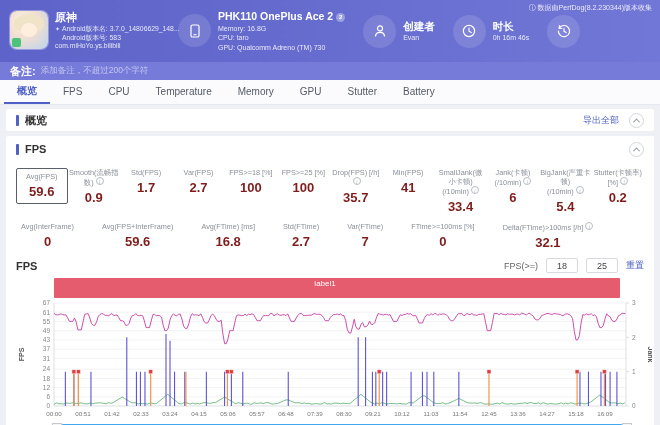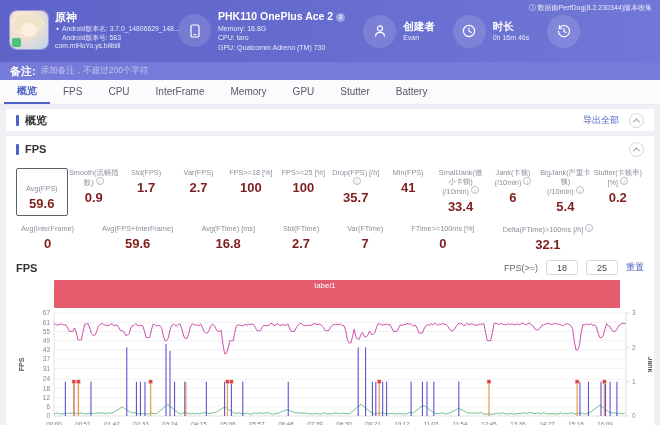--- a/index.html
+++ b/index.html
@@ -52,36 +52,36 @@
 
   .fps-card { background:#fff; margin:5px 6px 0 6px; border-radius:2px; padding:2px 10px 4px 10px; }
 
   
   .stats-row1 { display:flex; justify-content:space-between; align-items:flex-start; margin-top:8px; }
   .stats-row2 { display:flex; align-items:flex-start; margin-top:8px; padding-left:4px; }
   .stat { text-align:center; flex:1 1 0; padding:0 1px; }
   .stats-row2 .stat { flex:0 0 auto; margin-right:26px; }
   .stat .slabel { font-size:7.3px; color:#8a8f99; line-height:1.25; }
   .stat .sval { font-size:13px; font-weight:bold; color:#7f1d1d; margin-top:3px; }
-  .stat.boxed { flex:0 0 auto; border:1px solid #5a5f6b; border-radius:2px; padding:15px 9px 4px 9px; }
+  .stat.boxed { flex:0 0 auto; border:1px solid #5a5f6b; border-radius:2px; padding:3px 9px 4px 9px; }
   .info-i { display:inline-block; width:8px; height:8px; border:1px solid #b8bcc4; border-radius:50%;
     font-size:6px; line-height:8px; color:#b8bcc4; text-align:center; margin-left:2px; vertical-align:1px;
     font-family:"Liberation Serif",serif; font-style:italic; }
 
   
   .chart-head { display:flex; align-items:center; justify-content:space-between; margin-top:8px; }
   .chart-title { font-size:11px; font-weight:bold; color:#333; }
   .thresh { display:flex; align-items:center; }
   .thresh-label { font-size:9px; color:#666; margin-right:4px; }
   .thresh input { width:32px; height:15px; border:1px solid #d9d9df; border-radius:2px; text-align:center;
     font-size:9px; color:#444; margin:0 4px; font-family:inherit; }
   .thresh-action { font-size:9px; color:#4d61c6; margin-left:4px; cursor:pointer; }
 
   
-  .banner { height:28px; background:#e55c6f; border-radius:1px; margin:5px 24px 2px 38px; position:relative; }
+  .banner { height:20px; background:#e55c6f; border-radius:1px; margin:5px 24px 2px 38px; position:relative; }
   .banner-label { position:absolute; left:46%; top:1px; font-size:8px; color:#fff; }
   .chart-wrap { position:relative; }
   .scrollbar { display:flex; align-items:center; margin:1px 12px 0 36px; height:9px; }
   .sb-btn { width:10px; height:9px; border:1px solid #c5c8cf; background:#f4f5f7; font-size:5px; color:#888;
     display:flex; align-items:center; justify-content:center; }
   .sb-track { flex:1; height:7px; background:#41a7ef; border-radius:1px; }
 </style>
 </head>
 <body>
 
@@ -156,21 +156,21 @@
 
 <div class="note-bar">
   <span class="note-label">备注:</span>
   <span class="note-ph">添加备注，不超过200个字符</span>
 </div>
 
 <div class="tabs" id="tab-bar">
     <div class="tab active">概览</div>
     <div class="tab">FPS</div>
     <div class="tab">CPU</div>
-    <div class="tab">InterFrame</div>
+    <div class="tab">Temperature</div>
     <div class="tab">Memory</div>
     <div class="tab">GPU</div>
     <div class="tab">Stutter</div>
     <div class="tab">Battery</div>
   </div>
 
 <div class="sec-card">
   <div class="sec-head">
     <div class="sec-title">
         <span class="accent"></span>

